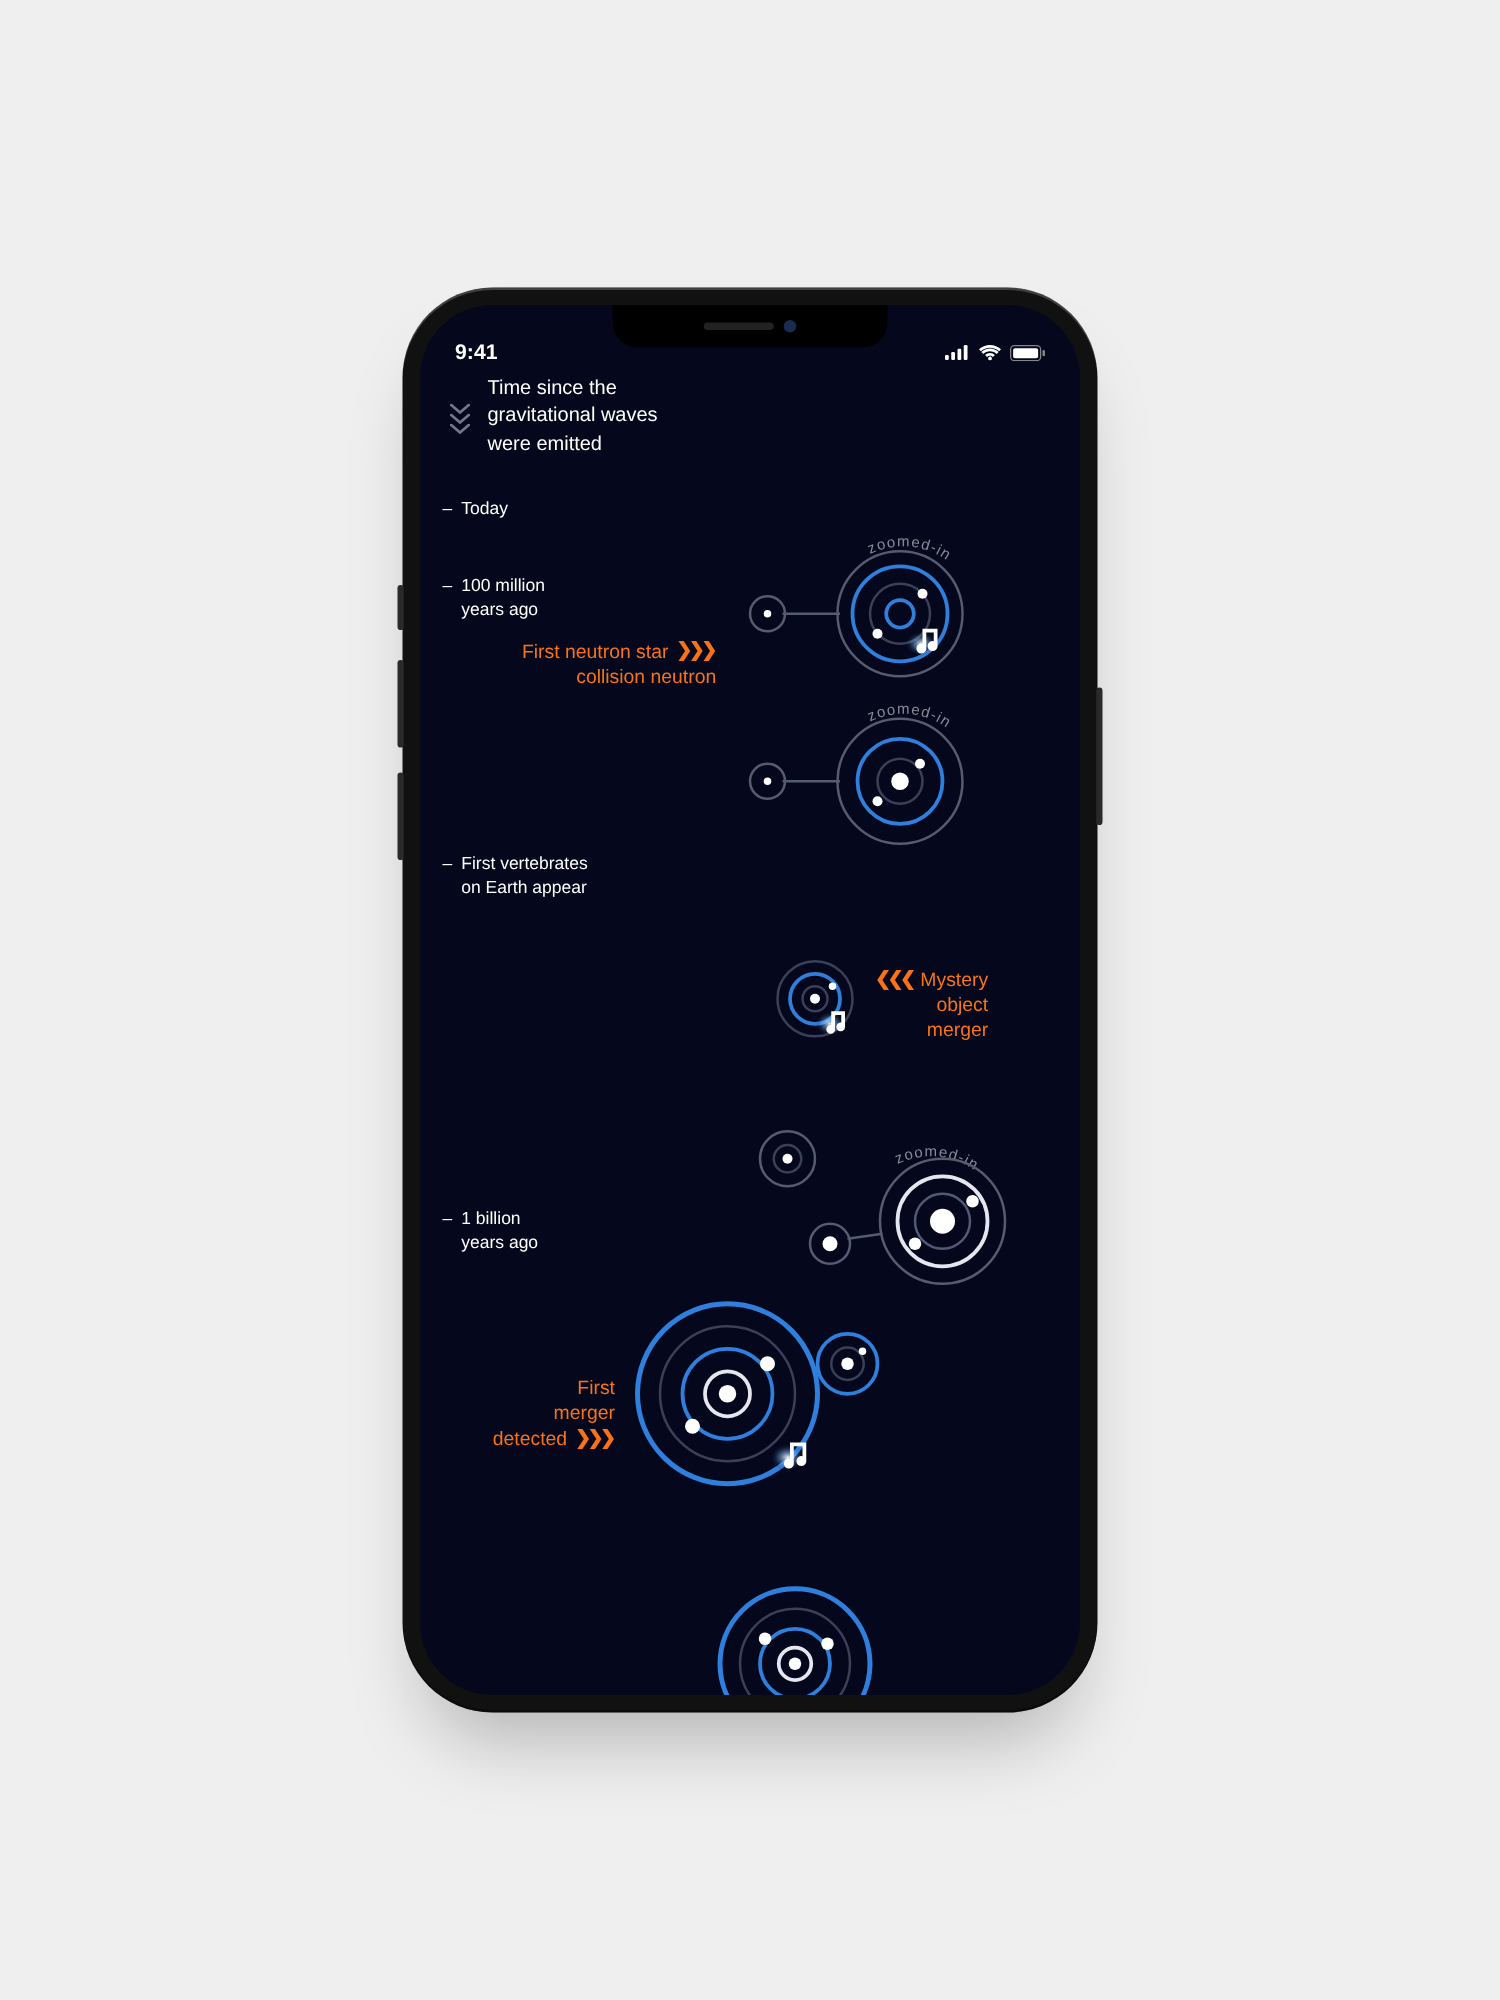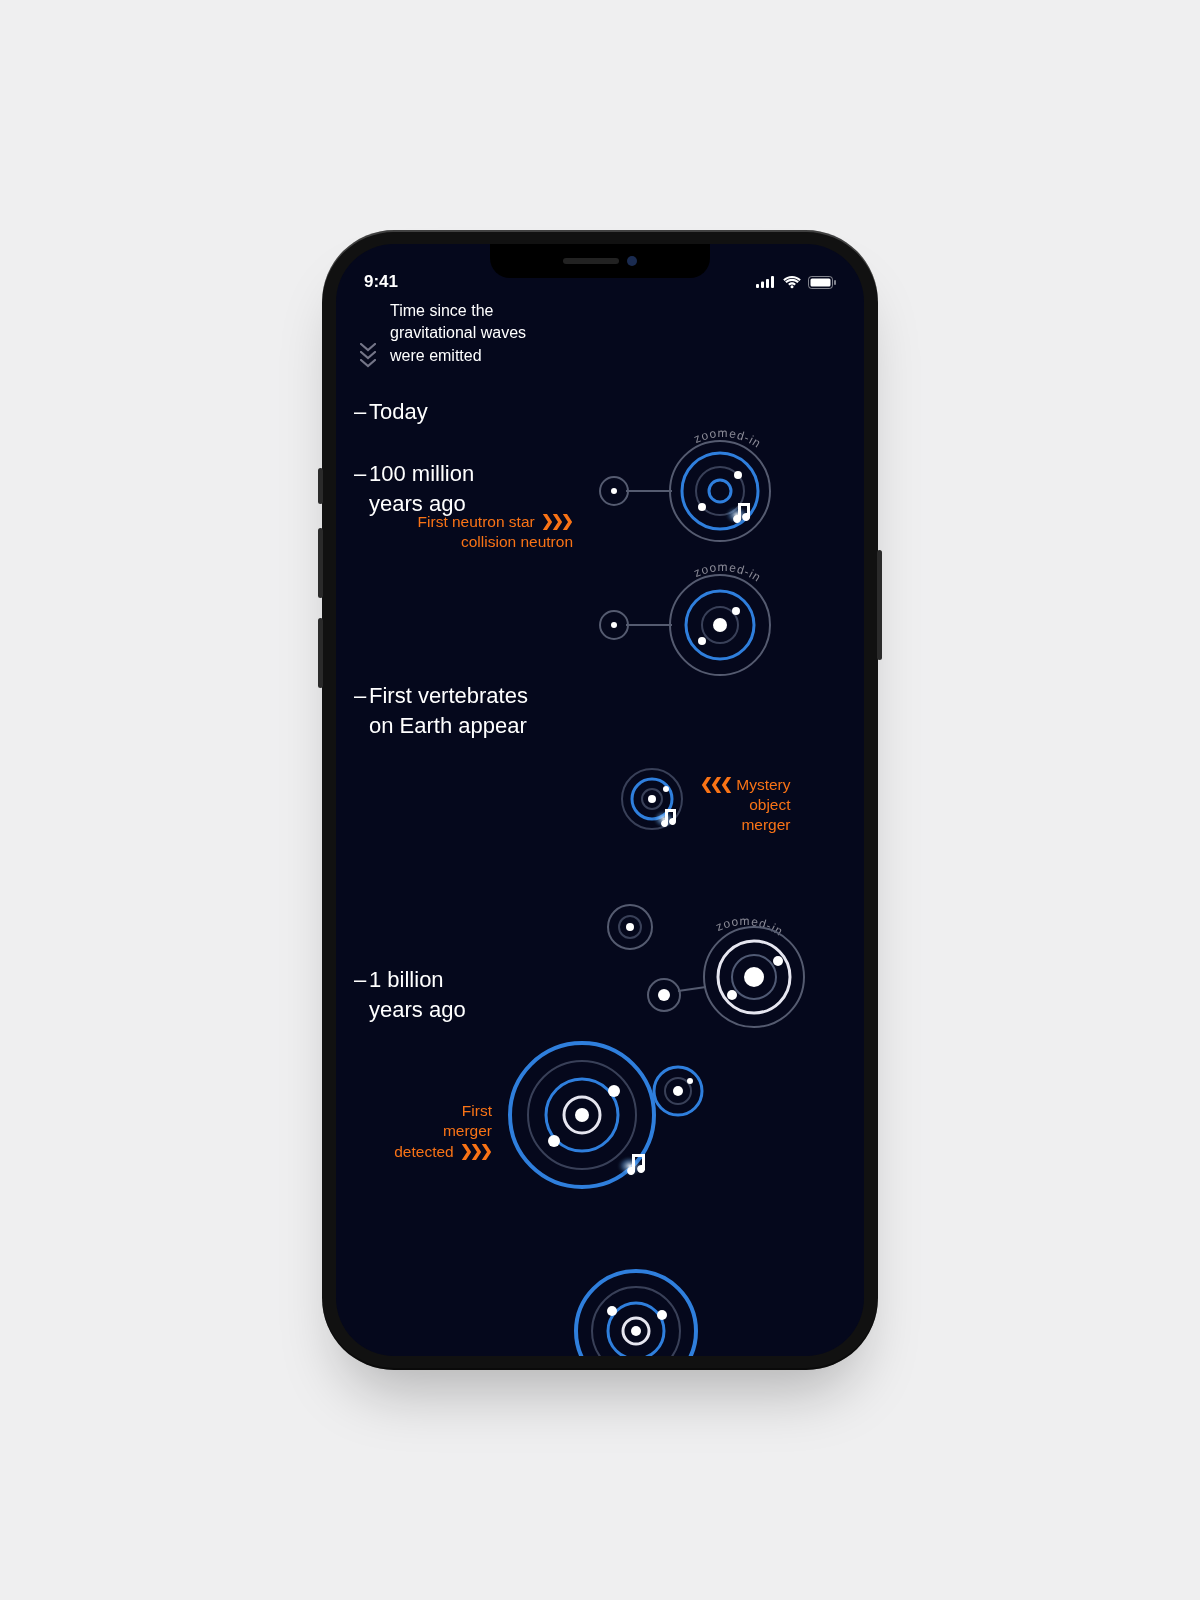--- a/index.html
+++ b/index.html
@@ -67,36 +67,36 @@
     align-items: center;
     font-size: 17px;
     font-weight: 600;
     z-index: 20;
   }
   .status-right { display:flex; align-items:center; gap:7px; }
   .status-right svg { display:block; }
 
   
   .header {
-    display:flex; align-items:flex-end;
+    display:flex; align-items:center;
     padding: 8px 24px 4px 24px;
     font-size: 16px;
   }
   .header .chevs { margin-right: 14px; margin-top:2px; }
   .header .chevs svg { display:block; margin-bottom:-2px; opacity:.75; }
   .header .title { line-height:1.4; }
 
   
   .content { position:relative; height: calc(100% - 56px - 46px); }
   .content svg { position:absolute; top:0; left:0; }
 
   .tick-label {
     position:absolute;
     left:33px;
-    font-size:22px;
+    font-size:14px;
     color:#fff;
     line-height:1.35;
   }
   .tick-label::before {
     content:"–";
     position:absolute; left:-15px; top:0;
     color:#fff;
   }
 
   .event-label {

